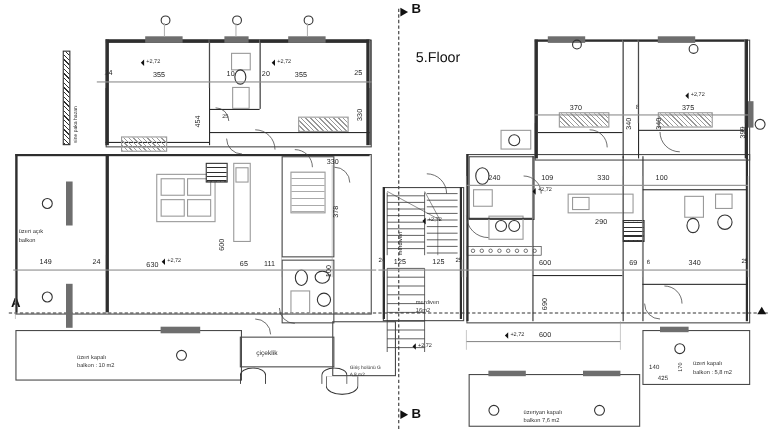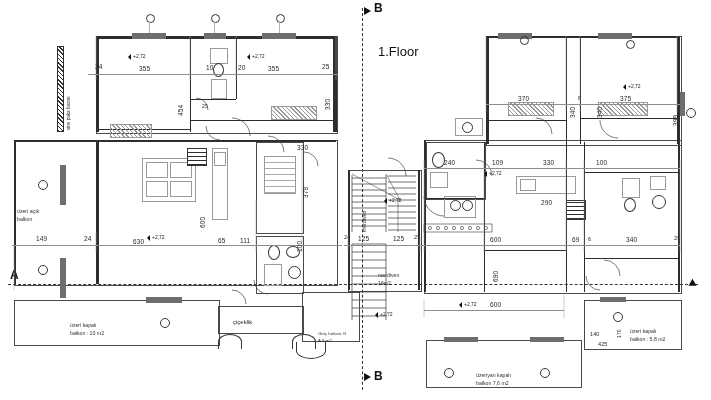--- a/index.html
+++ b/index.html
@@ -42,21 +42,21 @@
   .tri.right{border-left:7px solid #111;border-top:4.5px solid transparent;border-bottom:4.5px solid transparent;}
   .lvlmark2{position:absolute;width:0;height:0;
      border-right:3.5px solid #111;border-top:3px solid transparent;border-bottom:3px solid transparent;}
   svg{position:absolute;left:0;top:0;overflow:visible;}
 </style>
 </head>
 <body>
 
 <div id="plan">
 
-  <div class="t title" style="left:378px;top:45px;">1.Floor</div>
+  <div class="t title" style="left:378px;top:45px;">5.Floor</div>
 
   <div class="axis-v" style="left:362px;top:8px;height:330px;"></div>
   <div class="tri right" style="left:364px;top:7px;"></div>
   <div class="t axlabel" style="left:374px;top:2px;">B</div>
 
   <div class="axis-v" style="left:362px;top:340px;height:50px;"></div>
   <div class="tri right" style="left:364px;top:373px;"></div>
   <div class="t axlabel" style="left:374px;top:370px;">B</div>
 
   <div class="axis-h" style="left:8px;top:284px;width:690px;"></div>

